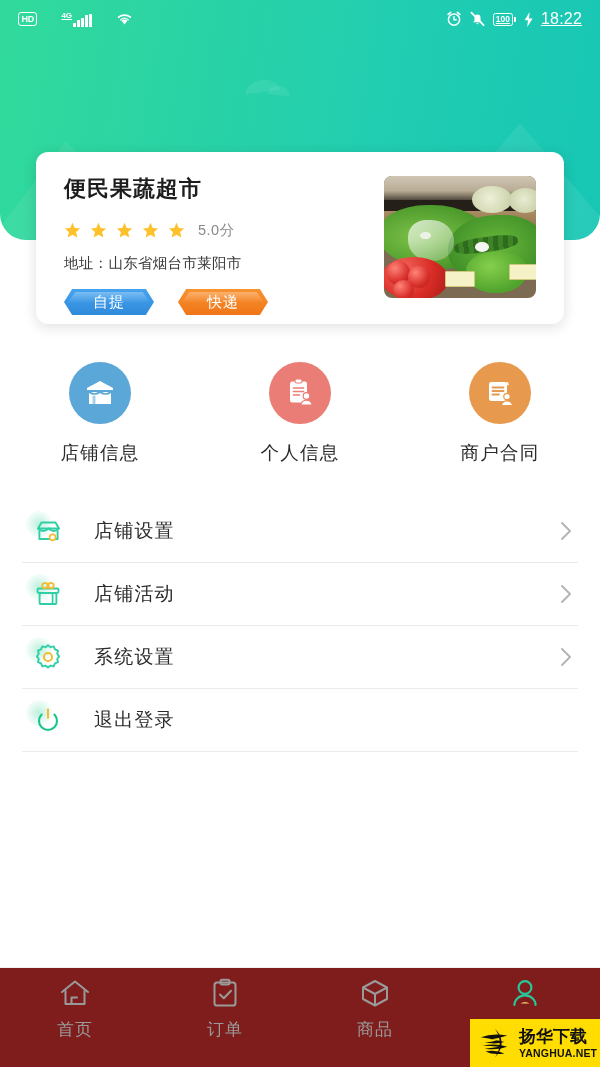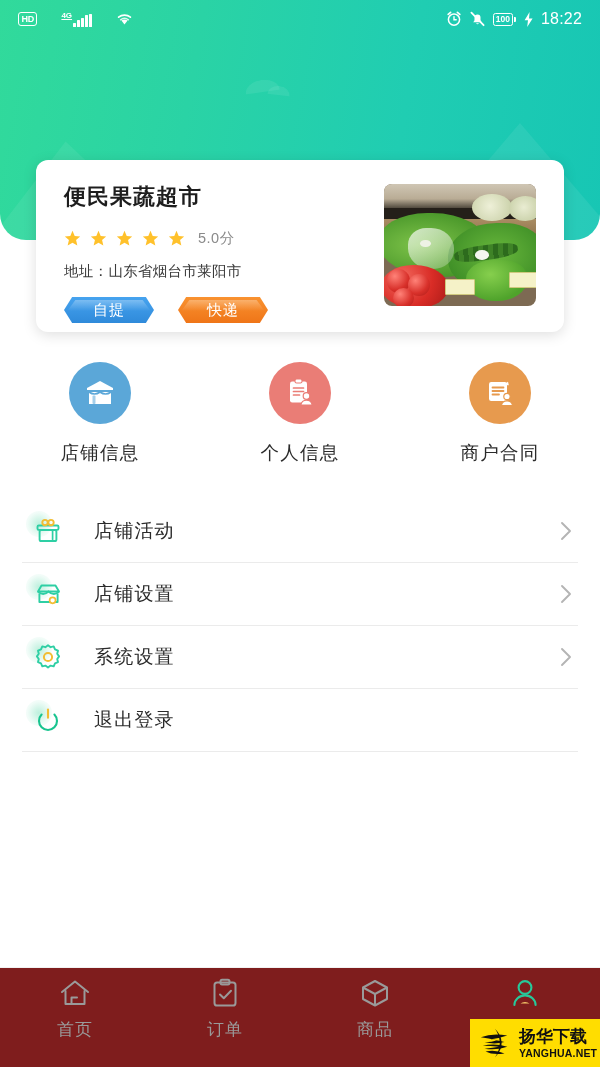--- a/index.html
+++ b/index.html
@@ -34,21 +34,21 @@
      transform:rotate(6deg);}
 
   
   #status-bar{
     position:absolute; left:0; top:0; width:600px; height:38px;
     display:flex; align-items:center; justify-content:space-between;
     padding:0 18px; color:#ffffff; z-index:40;
   }
   .sb-left,.sb-right{display:flex;align-items:center;}
   .sb-left{gap:24px;}
-  .sb-right{gap:8px;}
+  .sb-right{gap:8px;text-decoration:underline;}
   .hd-badge{
     border:1.6px solid #fff;border-radius:3px;font-size:9px;font-weight:bold;
     line-height:1;padding:1.5px 2.5px;letter-spacing:-.3px;
   }
   .net-wrap{display:flex;align-items:flex-end;gap:1px;}
   .net-g{font-size:8px;font-weight:bold;line-height:1;margin-bottom:7px;text-decoration:underline;}
   .bars{display:flex;align-items:flex-end;gap:1.5px;height:13px;}
   .bars i{display:block;width:2.6px;background:#fff;border-radius:.5px;}
   .bars i:nth-child(1){height:4px;}
   .bars i:nth-child(2){height:6.5px;}
@@ -63,21 +63,20 @@
   }
   .batt-num{font-size:8.5px;font-weight:bold;line-height:1;}
   .batt-tip{width:2px;height:5px;background:#fff;border-radius:0 1px 1px 0;margin-left:1px;}
 
   
   #store-card{
     position:absolute; left:36px; top:152px; width:528px; height:172px;
     background:#ffffff; border-radius:12px; z-index:30;
     box-shadow:0 3px 14px rgba(0,0,0,.13);
     padding:22px 0 0 28px;
-    margin-top:8px;
   }
   #store-name{font-size:22px;color:#1d1d1d;font-weight:bold;letter-spacing:1px;}
   #rating-row{display:flex;align-items:center;margin-top:17px;gap:9px;}
   .stars{display:flex;gap:9px;}
   .star{
     width:17px;height:17px;color:#ffc12b;font-size:18px;line-height:17px;
   }
   .star svg{display:block;}
   #rating-score{font-size:14.5px;color:#8a8a8a;margin-left:4px;letter-spacing:.5px;}
   #store-addr{margin-top:14px;font-size:14.5px;color:#3a3a3a;letter-spacing:.3px;}
@@ -356,45 +355,45 @@
     <div class="qa-label">商户合同</div>
   </div>
 
 </div>
 
 <div id="menu-list">
 
   <div class="menu-row">
     <div class="menu-ic">
       <div class="glow"></div>
+      <svg width="29" height="28" viewBox="0 0 29 28">
+        <path d="M4 11.5 L7.5 5.5 h14 L25 11.5 Z" fill="none" stroke="#2ecfa4" stroke-width="1.9" stroke-linejoin="round"></path>
+        <path d="M4 11.5 q5 5 10.5 0 q5.5 5 10.5 0" fill="none" stroke="#2ecfa4" stroke-width="1.8"></path>
+        <path d="M5.4 13.5 v8.5 h18.2 v-8.5" fill="none" stroke="#2ecfa4" stroke-width="1.9" stroke-linejoin="round"></path>
+        <circle cx="18.6" cy="20.3" r="3" fill="#fff" stroke="#f2bd34" stroke-width="1.7"></circle>
+      </svg>
+    </div>
+    <div class="menu-label">店铺设置</div>
+    <svg class="chev" width="12" height="20" viewBox="0 0 12 20">
+      <path d="M2 2 L10 10 L2 18" stroke="#b4b4b4" stroke-width="1.9" fill="none" stroke-linecap="round" stroke-linejoin="round"></path>
+    </svg>
+  </div>
+
+  <div class="menu-row">
+    <div class="menu-ic">
+      <div class="glow"></div>
       <svg width="28" height="28" viewBox="0 0 28 28">
         <rect x="3.5" y="8.5" width="21" height="4.4" rx="1.3" fill="none" stroke="#2ecfa4" stroke-width="1.9"></rect>
         <rect x="5.6" y="13" width="16.8" height="11" rx="1.6" fill="none" stroke="#2ecfa4" stroke-width="1.9"></rect>
         <path d="M18.6 14.6 v8" stroke="#2ecfa4" stroke-width="1.7" stroke-linecap="round"></path>
         <circle cx="11" cy="5.6" r="2.7" fill="none" stroke="#f2bd34" stroke-width="1.9"></circle>
         <circle cx="17" cy="5.6" r="2.7" fill="none" stroke="#f2bd34" stroke-width="1.9"></circle>
       </svg>
     </div>
     <div class="menu-label">店铺活动</div>
-    <svg class="chev" width="12" height="20" viewBox="0 0 12 20">
-      <path d="M2 2 L10 10 L2 18" stroke="#b4b4b4" stroke-width="1.9" fill="none" stroke-linecap="round" stroke-linejoin="round"></path>
-    </svg>
-  </div>
-
-  <div class="menu-row">
-    <div class="menu-ic">
-      <div class="glow"></div>
-      <svg width="29" height="28" viewBox="0 0 29 28">
-        <path d="M4 11.5 L7.5 5.5 h14 L25 11.5 Z" fill="none" stroke="#2ecfa4" stroke-width="1.9" stroke-linejoin="round"></path>
-        <path d="M4 11.5 q5 5 10.5 0 q5.5 5 10.5 0" fill="none" stroke="#2ecfa4" stroke-width="1.8"></path>
-        <path d="M5.4 13.5 v8.5 h18.2 v-8.5" fill="none" stroke="#2ecfa4" stroke-width="1.9" stroke-linejoin="round"></path>
-        <circle cx="18.6" cy="20.3" r="3" fill="#fff" stroke="#f2bd34" stroke-width="1.7"></circle>
-      </svg>
-    </div>
-    <div class="menu-label">店铺设置</div>
     <svg class="chev" width="12" height="20" viewBox="0 0 12 20">
       <path d="M2 2 L10 10 L2 18" stroke="#b4b4b4" stroke-width="1.9" fill="none" stroke-linecap="round" stroke-linejoin="round"></path>
     </svg>
   </div>
 
   <div class="menu-row">
     <div class="menu-ic">
       <div class="glow"></div>
       <svg width="28" height="28" viewBox="0 0 28 28">
         <path d="M14 2.3 l2.6 1.9 3.1 -0.8 1.3 3 3 1.3 -0.8 3.1 1.9 2.6 -1.9 2.6 0.8 3.1 -3 1.3 -1.3 3 -3.1 -0.8 -2.6 1.9 -2.6 -1.9 -3.1 0.8 -1.3 -3 -3 -1.3 0.8 -3.1 -1.9 -2.6 1.9 -2.6 -0.8 -3.1 3 -1.3 1.3 -3 3.1 0.8 Z" fill="none" stroke="#2ecfa4" stroke-width="1.9" stroke-linejoin="round"></path>

